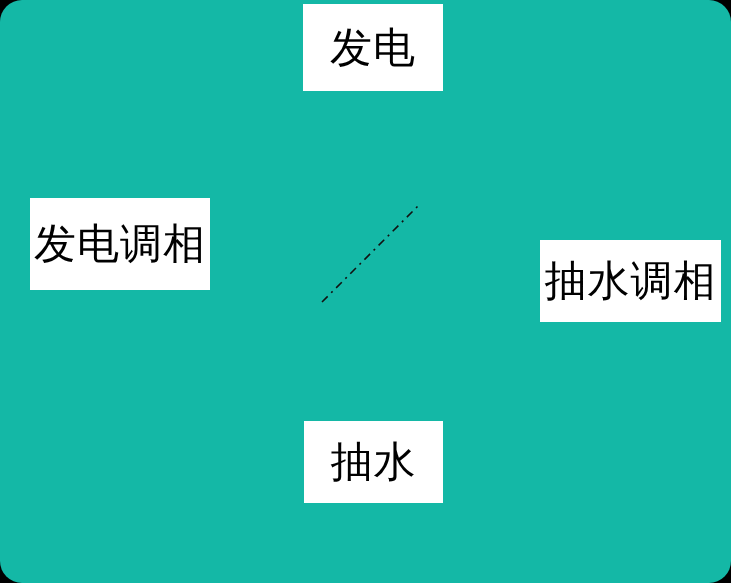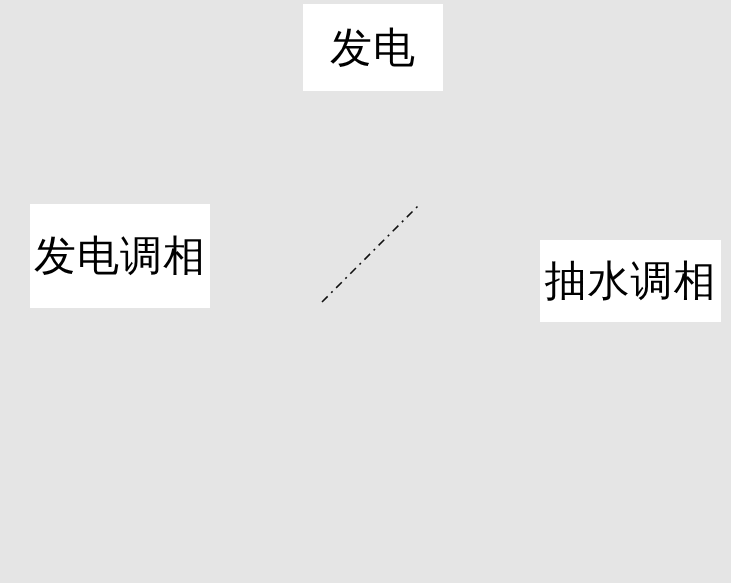--- a/index.html
+++ b/index.html
@@ -4,40 +4,41 @@
 <style>
   html, body {
     margin: 0;
     padding: 0;
     background: #000;
   }
   .stage {
     position: relative;
     width: 731px;
     height: 583px;
-    background: #e5e5e5;
+    background: #14b8a6;
     overflow: hidden;
     font-family: "DejaVu Serif", "Liberation Serif", serif;
+    border-radius: 22px;
   }
   .node {
     position: absolute;
     background: #ffffff;
     color: #000000;
     display: flex;
     align-items: center;
     justify-content: center;
     font-size: 42px;
     line-height: 1;
     letter-spacing: 1px;
     box-sizing: border-box;
     white-space: nowrap;
   }
   
   .node-generate          { left: 303px; top: 4px;   width: 140px; height: 87px; }
-  .node-generate-condense { left: 30px;  top: 204px; width: 180px; height: 104px; }
+  .node-generate-condense { left: 30px;  top: 198px; width: 180px; height: 92px; }
   .node-shutdown          { left: 304px; top: 205px; width: 141px; height: 98px; }
   .node-pump-condense     { left: 540px; top: 208px; width: 181px; height: 82px; margin-top: 32px; }
   .node-pump              { left: 304px; top: 421px; width: 139px; height: 82px; }
 
   .connector-layer {
     position: absolute;
     left: 0;
     top: 0;
     width: 731px;
     height: 583px;
@@ -55,18 +56,21 @@
 
   <div class="node node-generate-condense">
     <span>发电调相</span>
   </div>
 
 
   <div class="node node-pump-condense">
     <span>抽水调相</span>
   </div>
 
+  <div class="node node-pump">
+    <span>抽水</span>
+  </div>
 
   <svg class="connector-layer" viewBox="0 0 731 583" xmlns="http://www.w3.org/2000/svg">
     <line x1="322" y1="302" x2="419" y2="205" stroke="#111111" stroke-width="1.6" stroke-dasharray="8 5 2 5"></line>
   </svg>
 
 </div>
 
 </body></html>

